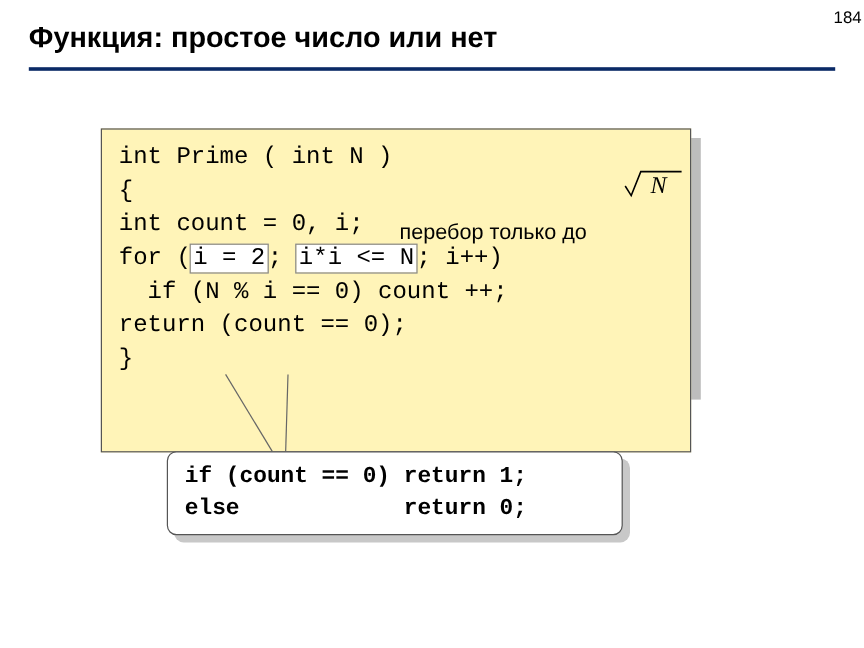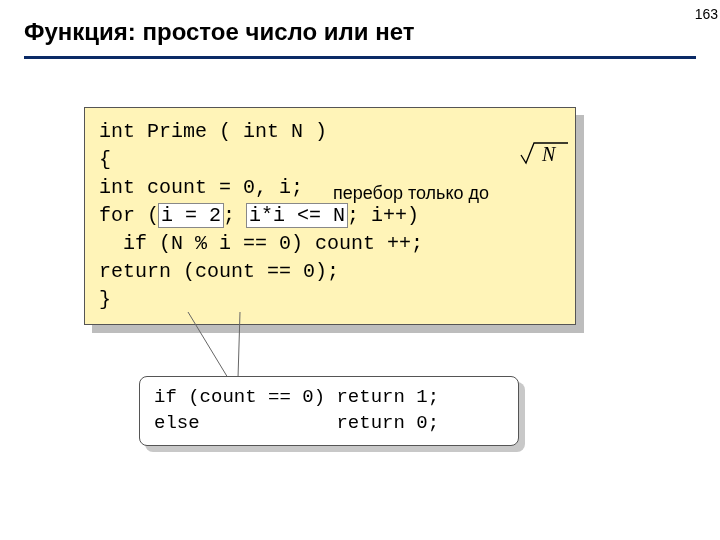--- a/index.html
+++ b/index.html
@@ -43,21 +43,21 @@
     top: 50px;
     width: 492px;
     height: 218px;
     background: #bdbdbd;
   }
   .code-box {
     position: absolute;
     left: 84px;
     top: 42px;
     width: 492px;
-    height: 218px;
+    height: 270px;
     background: #fff4b8;
     border: 1px solid #555;
     padding: 10px 14px;
   }
   .code-box pre {
     font-family: "Courier New", Courier, monospace;
     font-size: 20px;
     line-height: 1.4;
     white-space: pre;
     color: #000;
@@ -95,41 +95,42 @@
   .callout {
     position: absolute;
     left: 139px;
     top: 311px;
     width: 380px;
     height: 70px;
     background: #ffffff;
     border: 1px solid #555;
     border-radius: 8px;
     padding: 8px 14px;
+    font-weight: bold;
   }
   .callout pre {
     font-family: "Courier New", Courier, monospace;
     font-size: 19px;
     line-height: 1.35;
     white-space: pre;
     color: #000;
   }
   .connector {
     position: absolute;
     left: 180px;
     top: 245px;
     width: 80px;
     height: 70px;
     pointer-events: none;
   }
 </style>
 </head>
 <body>
 
-<div class="page-number">163</div>
+<div class="page-number">184</div>
 
 <div class="title-wrap">
   <div class="title">Функция: простое число или нет</div>
   <div class="title-rule"></div>
 </div>
 
 <div class="content">
 
   <div class="code-shadow"></div>
   <div class="code-box">

